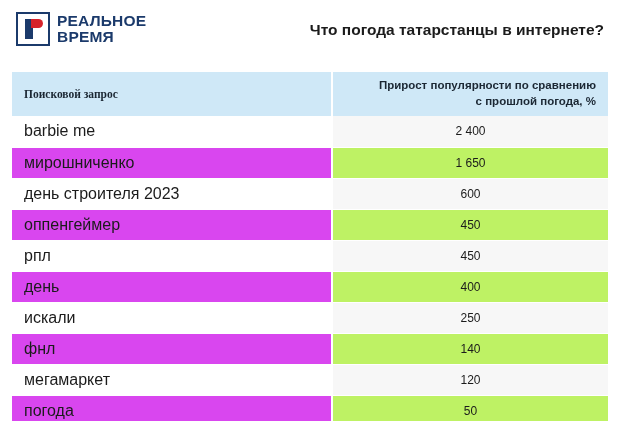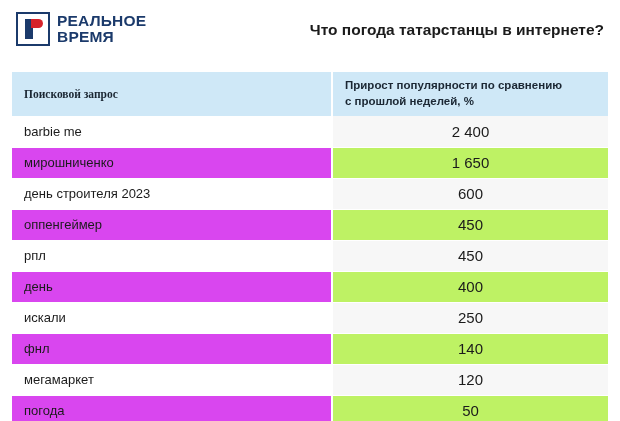--- a/index.html
+++ b/index.html
@@ -115,41 +115,41 @@
     padding: 4px 12px;
     box-sizing: border-box;
     vertical-align: middle;
     border-right: 2px solid #ffffff;
   }
   thead th.h-query {
     text-align: left;
     font-family: Liberation Serif, serif;
   }
   thead th.h-growth {
-    text-align: left;
+    text-align: right;
     border-right: none;
     line-height: 1.35;
   }
 
   tbody td {
     height: 31px;
-    font-size: 13px;
+    font-size: 16px;
     color: #1b1b1b;
     padding: 2px 12px;
     box-sizing: border-box;
     vertical-align: middle;
     border-bottom: 1px solid #ffffff;
   }
   tbody td.q {
     text-align: left;
     border-right: 2px solid #ffffff;
   }
   tbody td.v {
     text-align: center;
-    font-size: 15px;
+    font-size: 12px;
   }
   tbody tr.odd td { background: #ffffff; }
   tbody tr.even td { background: #efefef; }
   tbody tr.odd td.v { background: #f7f7f7; }
   tbody tr.even td.v { background: #bef264; }
   tbody tr.odd td.q { background: #ffffff; }
   tbody tr.even td.q { background: #d946ef; }
 </style>
 </head>
 <body>
@@ -171,21 +171,21 @@
     <table class="data">
       <colgroup>
         <col class="c1">
         <col class="c2">
       </colgroup>
       <thead>
         <tr>
           <th class="h-query">Поисковой запрос</th>
           <th class="h-growth">
             <span>Прирост популярности по сравнению</span><br>
-            <span>с прошлой неделей, %</span>
+            <span>с прошлой погода, %</span>
           </th>
         </tr>
       </thead>
       <tbody>
         <tr class="odd">
           <td class="q">barbie me</td>
           <td class="v">2 400</td>
         </tr>
         <tr class="even">
           <td class="q">мирошниченко</td>

